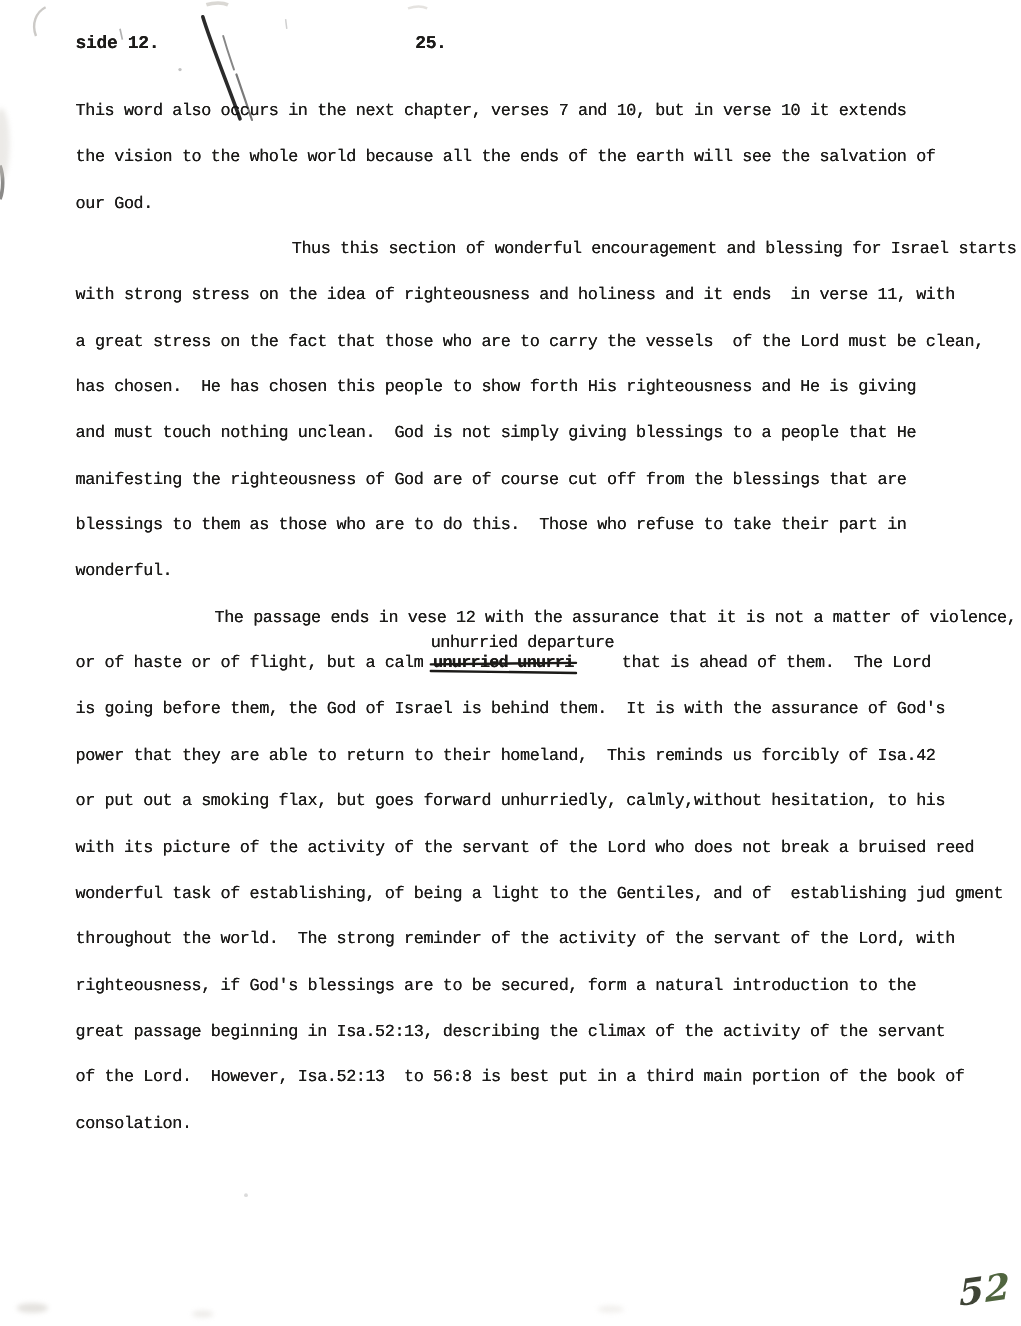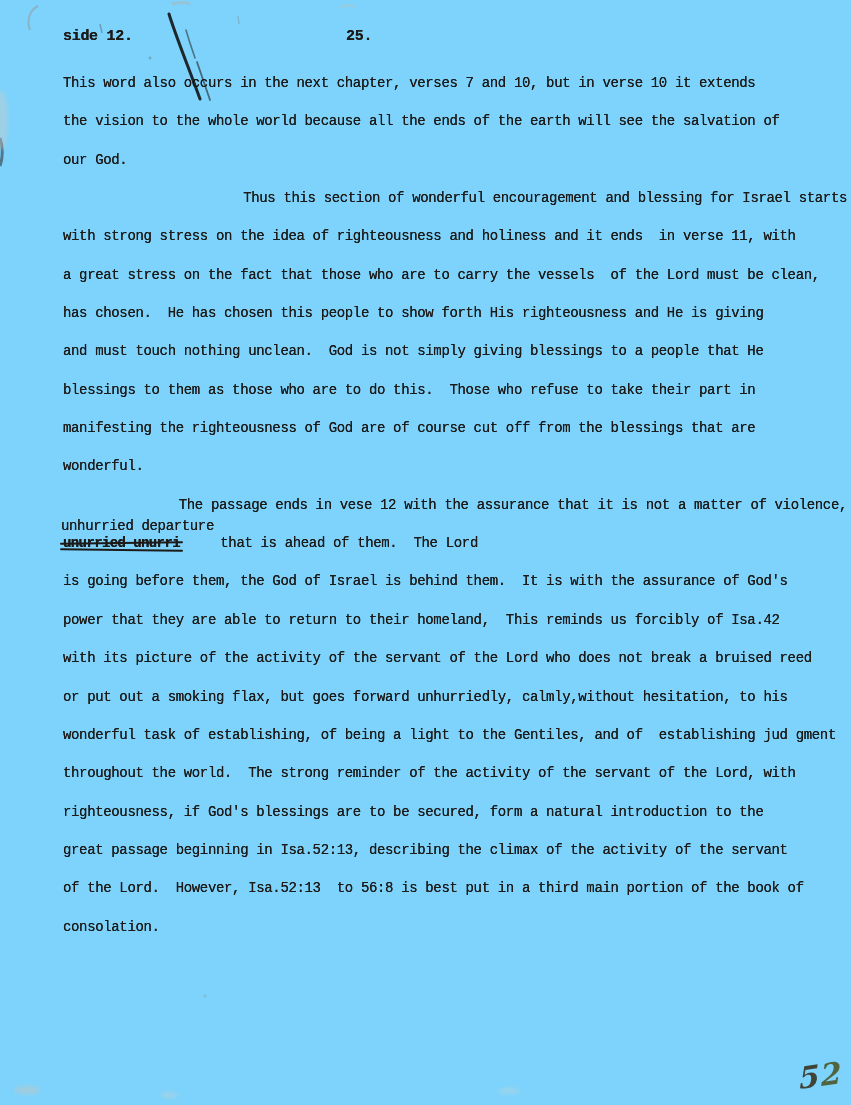--- a/index.html
+++ b/index.html
@@ -4,38 +4,38 @@
 <style>
   html,body{margin:0;padding:0;}
   body{
     font-family:"Liberation Mono","DejaVu Sans Mono",monospace;
     background:#888;
   }
   #scan-page{
     position:relative;
     width:851px;height:1105px;
     margin:0 auto;
-    background:#7dd3fc;
+    background:#ffffff;
     overflow:hidden;
     color:#1c1b19;
   }
   
   .smudge{position:absolute;border-radius:50%;filter:blur(2px);pointer-events:none;}
   
   .hdr{
     position:absolute;top:28px;
     font-size:15px;font-weight:600;
     letter-spacing:-0.3px;white-space:pre;
     text-shadow:0 0 .4px currentColor;
   }
   #hdr-side{left:63px;}
   #hdr-page{left:346px;}
   
   #body-lines{
-    position:absolute;left:63px;top:64px;right:4px;
+    position:absolute;left:63px;top:74px;right:4px;
   }
   .tline{
     height:38.35px;line-height:38.35px;
     font-size:14px;letter-spacing:-0.35px;
     white-space:pre;
     text-shadow:0 0 .4px currentColor;
   }
   .tline.indent{padding-left:77px;text-align:right;}
   
   .correction{position:relative;display:inline-block;}
@@ -72,29 +72,29 @@
 
   <div id="body-lines">
       <div class="tline"><span>This word also occurs in the next chapter, verses 7 and 10, but in verse 10 it extends</span></div>
       <div class="tline"><span>the vision to the whole world because all the ends of the earth will see the salvation of</span></div>
       <div class="tline"><span>our God.</span></div>
       <div class="tline indent"><span>Thus this section of wonderful encouragement and blessing for Israel starts</span></div>
       <div class="tline"><span>with strong stress on the idea of righteousness and holiness and it ends  in verse 11, with</span></div>
       <div class="tline"><span>a great stress on the fact that those who are to carry the vessels  of the Lord must be clean,</span></div>
       <div class="tline"><span>has chosen.  He has chosen this people to show forth His righteousness and He is giving</span></div>
       <div class="tline"><span>and must touch nothing unclean.  God is not simply giving blessings to a people that He</span></div>
+      <div class="tline"><span>manifesting the righteousness of God are of course cut off from the blessings that are</span></div>
       <div class="tline"><span>blessings to them as those who are to do this.  Those who refuse to take their part in</span></div>
-      <div class="tline"><span>manifesting the righteousness of God are of course cut off from the blessings that are</span></div>
       <div class="tline"><span>wonderful.</span></div>
       <div class="tline indent"><span>The passage ends in vese 12 with the assurance that it is not a matter of violence,</span></div>
-      <div class="tline"><span class="correction"><span class="inserted">unhurried departure</span><span class="struck">unurried unurri</span></span><span>     that is ahead of them.  The Lord</span></div>
+      <div class="tline"><span>or of haste or of flight, but a calm </span><span class="correction"><span class="inserted">unhurried departure</span><span class="struck">unurried unurri</span></span><span>     that is ahead of them.  The Lord</span></div>
       <div class="tline"><span>is going before them, the God of Israel is behind them.  It is with the assurance of God's</span></div>
       <div class="tline"><span>power that they are able to return to their homeland,  This reminds us forcibly of Isa.42</span></div>
+      <div class="tline"><span>or put out a smoking flax, but goes forward unhurriedly, calmly,without hesitation, to his</span></div>
       <div class="tline"><span>with its picture of the activity of the servant of the Lord who does not break a bruised reed</span></div>
-      <div class="tline"><span>or put out a smoking flax, but goes forward unhurriedly, calmly,without hesitation, to his</span></div>
       <div class="tline"><span>wonderful task of establishing, of being a light to the Gentiles, and of  establishing jud gment</span></div>
       <div class="tline"><span>throughout the world.  The strong reminder of the activity of the servant of the Lord, with</span></div>
       <div class="tline"><span>righteousness, if God's blessings are to be secured, form a natural introduction to the</span></div>
       <div class="tline"><span>great passage beginning in Isa.52:13, describing the climax of the activity of the servant</span></div>
       <div class="tline"><span>of the Lord.  However, Isa.52:13  to 56:8 is best put in a third main portion of the book of</span></div>
       <div class="tline"><span>consolation.</span></div>
     </div>
 
   <div id="handwritten-num"><span class="d1">5</span><span class="d2">2</span></div>
 

